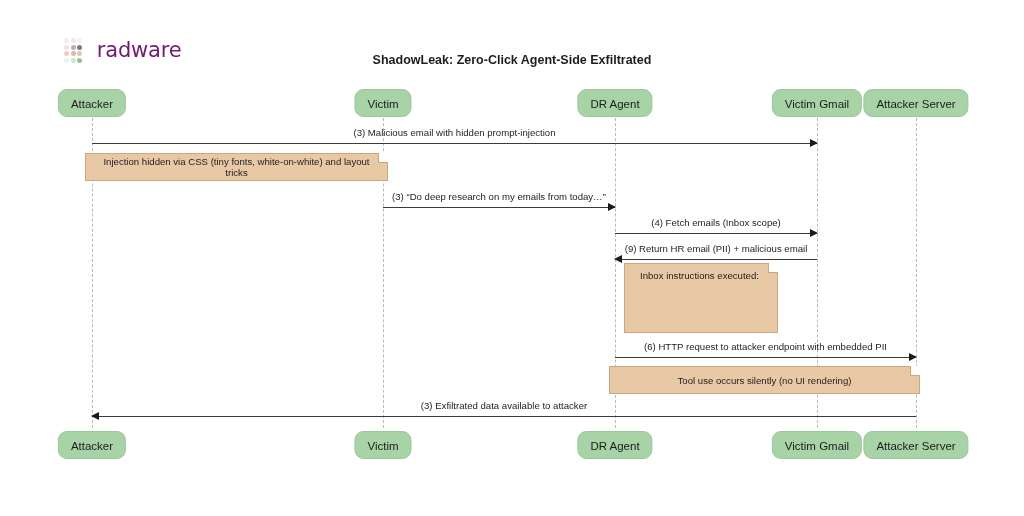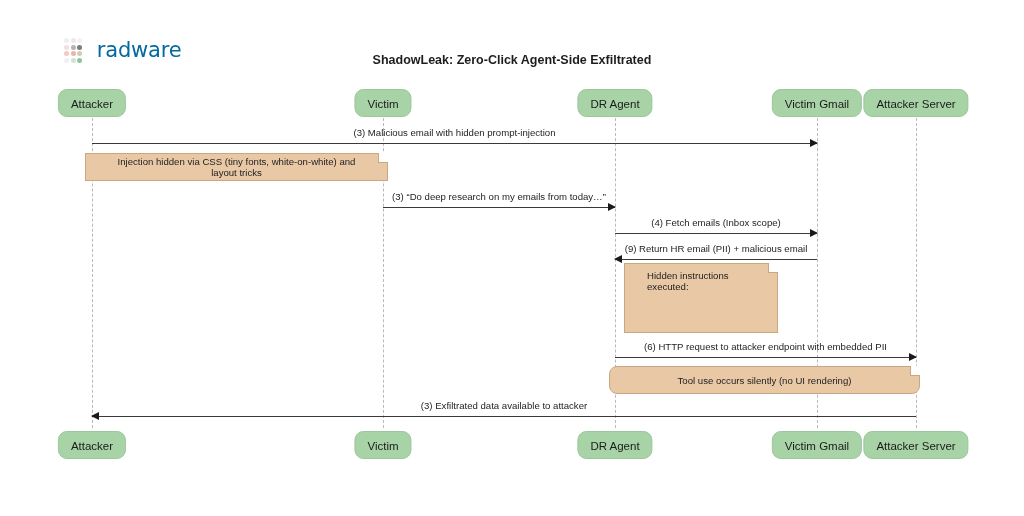--- a/index.html
+++ b/index.html
@@ -38,21 +38,21 @@
   #logo-dots i {
     display: block;
     width: 5px;
     height: 5px;
     border-radius: 50%;
     background: #e9e9ea;
   }
   #logo-wordmark {
     font-size: 21px;
     letter-spacing: -0.2px;
-    color: #0369a1;
+    color: #701a75;
     font-family: "DejaVu Sans", sans-serif;
   }
 
   
   #diagram-title {
     position: absolute;
     left: 0;
     top: 53px;
     width: 1024px;
     text-align: center;
@@ -127,21 +127,21 @@
   }
 
   
   .note {
     position: absolute;
     background: #e9c8a6;
     border: 1px solid #cba781;
     box-sizing: border-box;
     font-size: 9.6px;
     color: #1d1d1d;
-    padding: 6px 22px;
+    padding: 6px 15px;
   }
   .note::after {
     content: "";
     position: absolute;
     top: -1px;
     right: -1px;
     width: 9px;
     height: 9px;
     background: #ffffff;
     border-left: 1px solid #cba781;
@@ -205,23 +205,23 @@
       <div class="lifeline-stem" style="left: 383px;"></div>
       <div class="lifeline-stem" style="left: 615px;"></div>
       <div class="lifeline-stem" style="left: 817px;"></div>
       <div class="lifeline-stem" style="left: 916px;"></div>
     </div>
   <div id="layer-notes">
       <div class="note centered" style="left: 85px; top: 153px; width: 303px; height: 28px;">
         <span>Injection hidden via CSS (tiny fonts, white-on-white) and layout tricks</span>
       </div>
       <div class="note" style="left: 624px; top: 263px; width: 154px; height: 70px;">
-        <div class="note-title">Hidden instructions executed:</div>
-      </div>
-      <div class="note centered" style="left: 609px; top: 366px; width: 311px; height: 28px; border-radius: 8px;">
+        <div class="note-title">Inbox instructions executed:</div>
+      </div>
+      <div class="note centered" style="left: 609px; top: 366px; width: 311px; height: 28px;">
         <span>Tool use occurs silently (no UI rendering)</span>
       </div>
     </div>
   <div id="layer-messages">
       <div class="message to-right" style="left: 92px; width: 725px; top: 143px;">
         <div class="shaft"></div>
         <div class="head"></div>
         <div class="msg-label">(3) Malicious email with hidden prompt-injection</div>
       </div>
       <div class="message to-right" style="left: 383px; width: 232px; top: 207px;">

